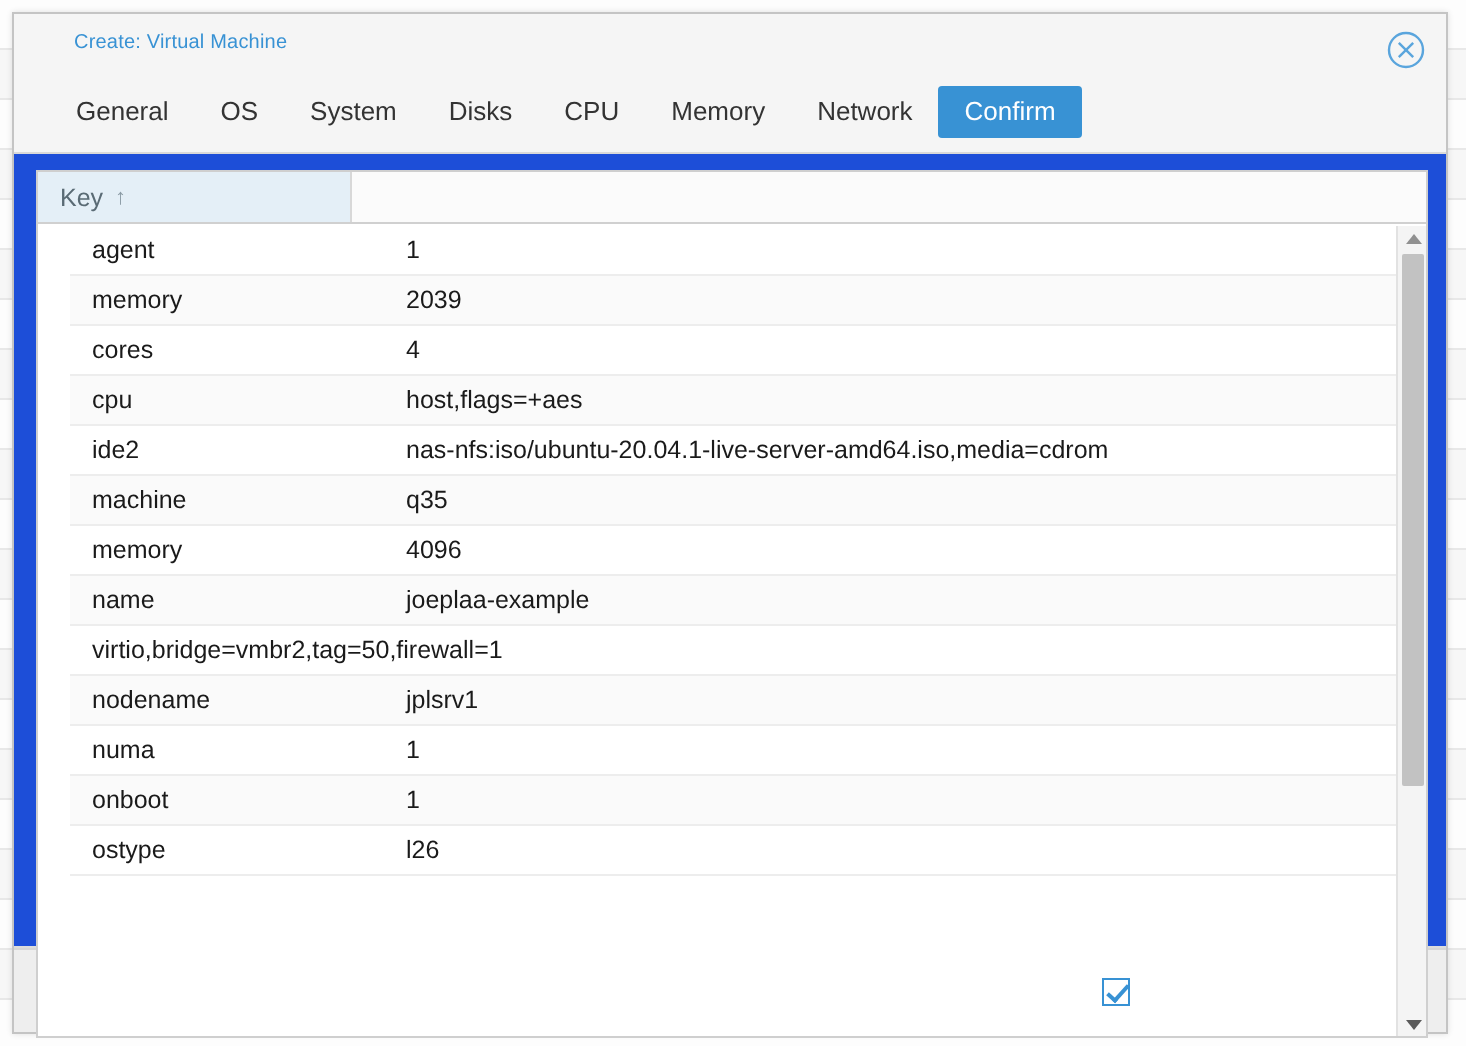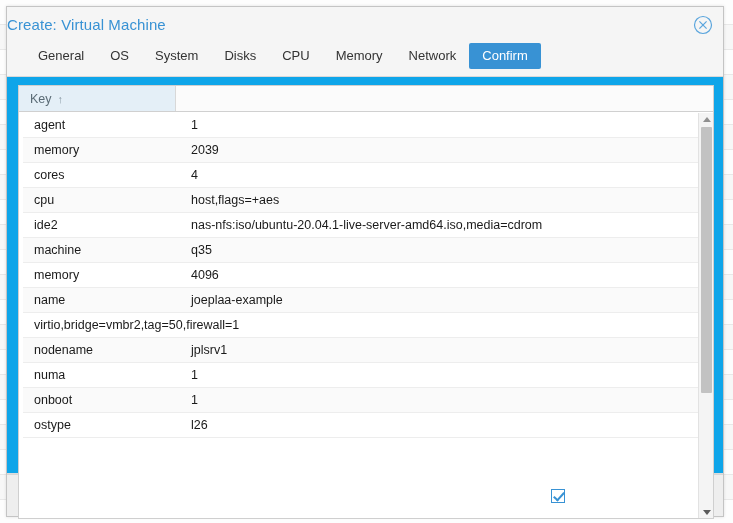--- a/index.html
+++ b/index.html
@@ -51,22 +51,22 @@
 
   
   #titlebar {
     height: 36px;
     background: #f5f5f5;
     position: relative;
     flex: none;
   }
   #window-title {
     position: absolute;
-    left: 0; top: 9px;
-    font-size: 15px;
+    left: 30px; top: 9px;
+    font-size: 10px;
     color: #3892d4;
     letter-spacing: .1px;
   }
   #close-btn {
     position: absolute;
     right: 10px; top: 8px;
     width: 20px; height: 20px;
     cursor: pointer;
   }
 
@@ -91,21 +91,21 @@
     white-space: nowrap;
   }
   .tab.active {
     background: #3892d4;
     color: #ffffff;
   }
 
   
   #modal-body {
     flex: 1;
-    background: #0ea5e9;
+    background: #1d4ed8;
     border: 1px solid #dcdcdc;
     border-top: none;
     border-left: none;
     border-right: none;
     margin: 0;
     position: relative;
   }
   #panel {
     position: absolute;
     left: 11px; top: 8px;
@@ -135,21 +135,21 @@
   }
   .hcell.sorted { background: #e4eff7; color: #5a6b75; }
   #hcell-key { width: 157px; }
   #hcell-value { width: 524px; margin-top: 48px; }
   #hcell-pad { flex: 1; border-right: none; }
   .sort-arrow { margin-left: 6px; font-size: 11px; color: #8a9aa4; }
 
   
   #grid-scroll {
     position: absolute;
-    top: 27px; left: 4px;
+    top: 27px; left: 16px;
     width: 696px;
     height: 406px;
     overflow: hidden;
   }
   #rows {
     width: 681px;
   }
   .row {
     display: flex;
     height: 25px;

